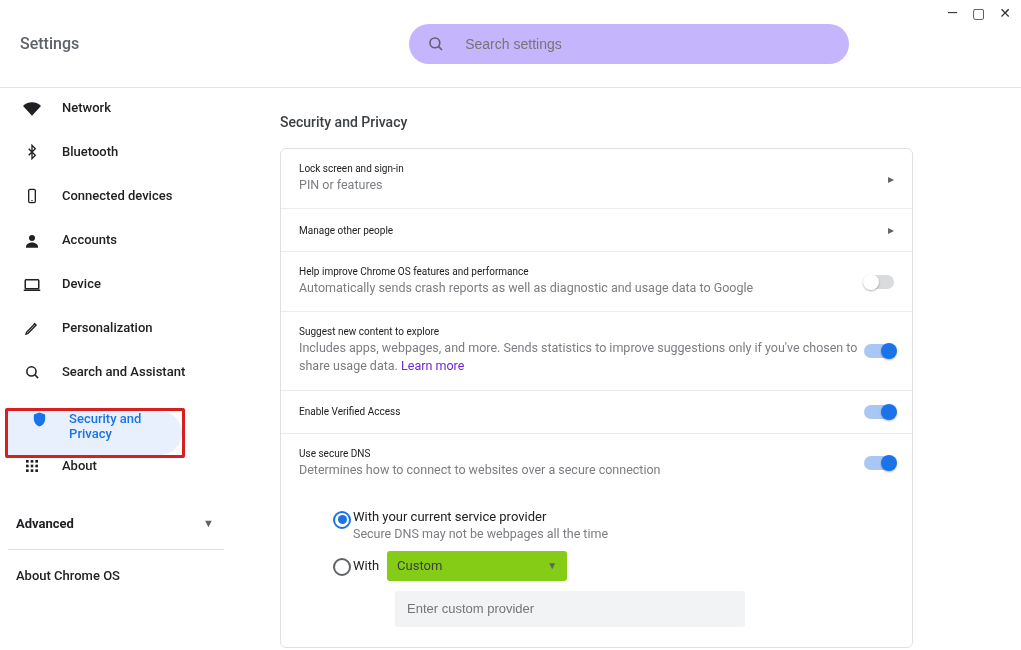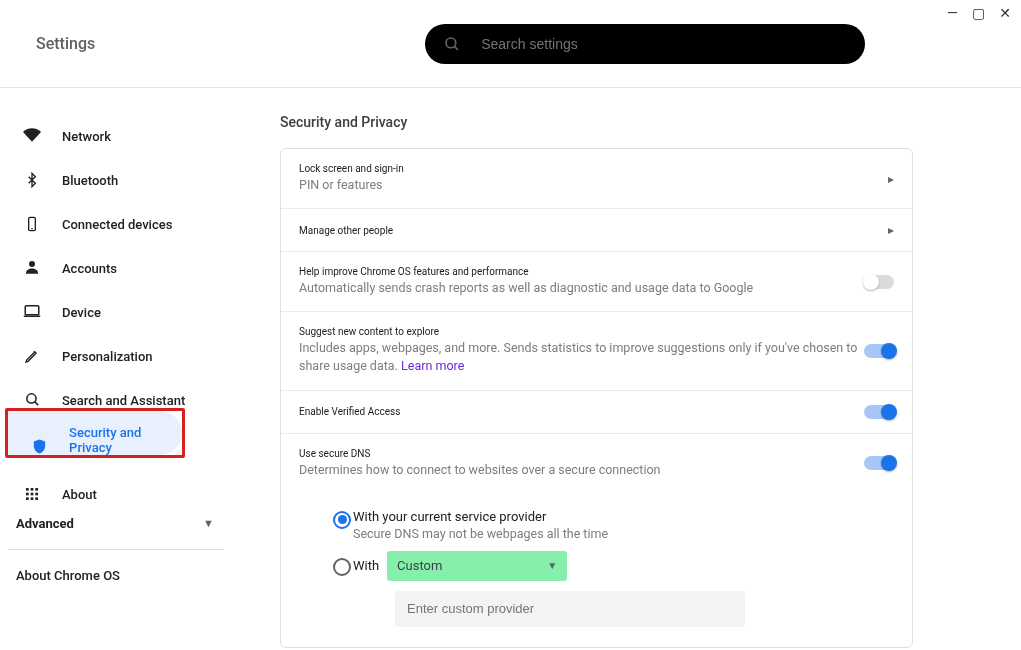--- a/index.html
+++ b/index.html
@@ -5,29 +5,29 @@
   * { box-sizing: border-box; }
   html, body { margin:0; padding:0; font-family: "Segoe UI", Roboto, Arial, sans-serif; font-size:13px; color:#202124; background:#fff; }
   body { width:1021px; height:650px; overflow:hidden; position:relative; }
 
   
   .win-controls { position:absolute; top:6px; right:10px; display:flex; gap:14px; align-items:center; }
   .win-controls span { font-size:14px; line-height:1; color:#333; cursor:default; }
 
   
   .topbar { height:88px; border-bottom:1px solid #e3e3e3; display:flex; align-items:center; padding-left:20px; }
-  .app-title { font-size:16px; color:#5f6368; font-weight:500;margin-left:16px; }
-  .search-wrap { margin-left:330px; width:440px; height:40px; background:#000000; border-radius:40px; display:flex; align-items:center; padding:0 18px; gap:18px; }
+  .app-title { font-size:16px; color:#5f6368; font-weight:500; }
+  .search-wrap { margin-left:330px; width:440px; height:40px; background:#c4b5fd; border-radius:40px; display:flex; align-items:center; padding:0 18px; gap:18px; }
   .search-wrap input { border:none; background:transparent; outline:none; font-size:14px; color:#5f6368; flex:1; }
 
   .body-row { display:flex; height:calc(100% - 88px); }
 
   
   .sidebar { width:240px; padding-top:12px; }
-  .nav-item { display:flex; align-items:flex-end; gap:20px; height:44px; padding-left:22px; cursor:pointer; font-size:13px; font-weight:500; color:#202124; border-top-right-radius:22px; border-bottom-right-radius:22px;}
+  .nav-item { display:flex; align-items:flex-start; gap:20px; height:44px; padding-left:22px; cursor:pointer; font-size:13px; font-weight:500; color:#202124; border-top-right-radius:22px; border-bottom-right-radius:22px;}
   .nav-item .ic { width:20px; display:flex; justify-content:center; color:#202124; }
   .nav-item.selected { background:#e8f0fe; color:#1a73e8; }
   .nav-item.selected .ic { color:#1a73e8; }
   .red-box { border:3px solid #d62020; border-radius:2px; margin:0 55px 0 5px; }
   .advanced-row { display:flex; align-items:center; justify-content:space-between; padding:14px 26px 14px 16px; font-size:13px; font-weight:700; cursor:pointer; }
   .sidebar hr { border:none; border-top:1px solid #e0e0e0; margin:4px 16px 4px 8px; }
   .about-row { padding:14px 16px; font-size:13px; font-weight:500; cursor:pointer; }
 
   
   .main { flex:1; padding:26px 108px 20px 40px; overflow:auto; }
@@ -51,21 +51,21 @@
 
   
   .dns-opts { padding:6px 18px 20px 52px; }
   .opt-row { display:flex; align-items:flex-start; gap:2px; margin-top:10px; }
   .radio { width:18px; height:18px; border:2px solid #5f6368; border-radius:50%; margin-top:2px; flex-shrink:0; display:flex; align-items:center; justify-content:center; cursor:pointer; }
   .radio.sel { border-color:#1a73e8; }
   .radio.sel::after { content:""; width:9px; height:9px; background:#1a73e8; border-radius:50%; }
   .opt-body { flex:1; }
   .opt-title { font-size:13px; }
   .opt-sub { font-size:12.5px; color:#7a7d81; margin-top:2px; }
-  .select-fake { margin-left:8px; display:inline-flex; align-items:center; justify-content:space-between; background:#86efac; width:180px; height:30px; padding:0 10px; font-size:13px; color:#3c4043; cursor:pointer; border-radius:3px; }
+  .select-fake { margin-left:8px; display:inline-flex; align-items:center; justify-content:space-between; background:#84cc16; width:180px; height:30px; padding:0 10px; font-size:13px; color:#3c4043; cursor:pointer; border-radius:3px; }
   .custom-input { margin-top:10px; width:350px; height:36px; background:#f1f3f4; border:none; outline:none; padding:0 12px; font-size:13px; color:#5f6368; border-radius:3px; display:block; }
 
   svg { display:block; }
 </style>
 </head>
 <body>
 
 <div class="win-controls">
   <span>—</span>
   <span>▢</span>

